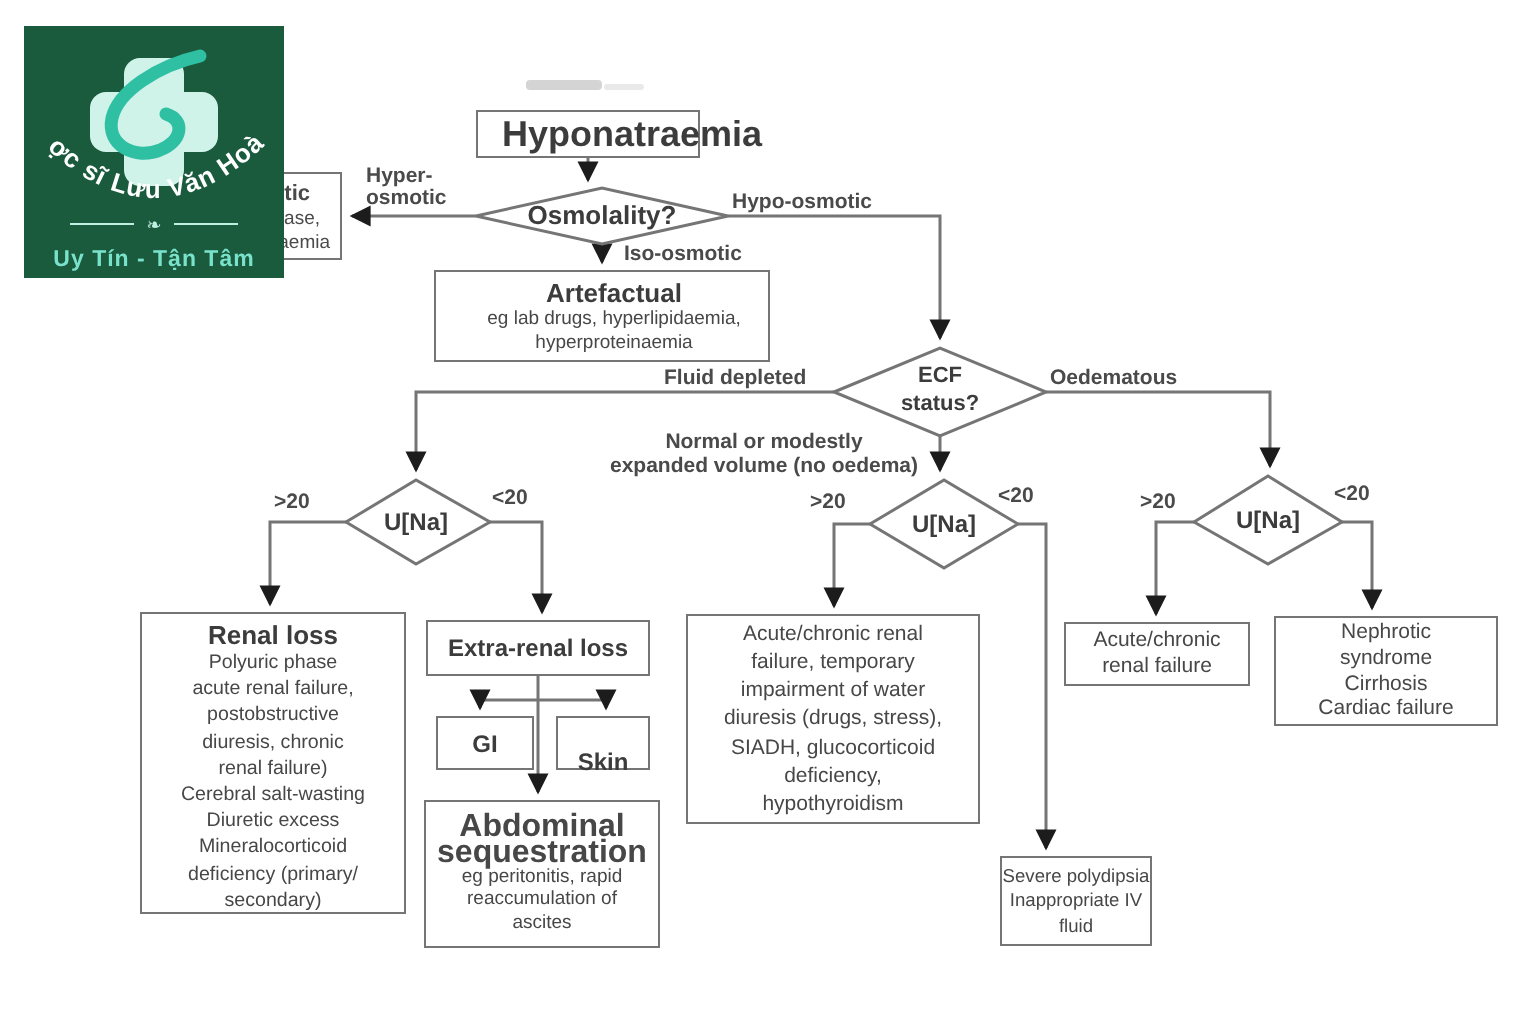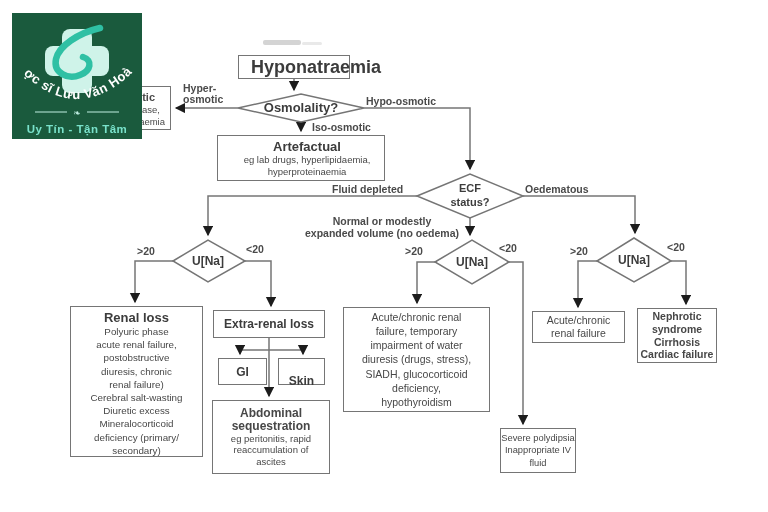--- a/index.html
+++ b/index.html
@@ -101,21 +101,21 @@
 
     <div class="node" style="left:218px;top:358px;width:49px;height:27px;">
       <div class="title" style="font-size:12px;">GI</div>
     </div>
 
     <div class="node" style="left:278px;top:358px;width:47px;height:27px;">
       <div class="title" style="font-size:12px;margin-top:18px;">Skin</div>
     </div>
 
     <div class="node" style="left:212px;top:400px;width:118px;height:74px;">
-      <div class="title body" style="font-size:12px;line-height:13px;white-space:pre-line;">Abdominal
+      <div class="title body" style="font-size:16px;line-height:13px;white-space:pre-line;">Abdominal
 sequestration</div>
       <div class="body" style="font-size:9.5px;line-height:11.5px;">eg peritonitis, rapid
 reaccumulation of
 ascites</div>
     </div>
 
     <div class="node" style="left:343px;top:307px;width:147px;height:105px;">
       <div class="body" style="font-size:10.5px;line-height:14.2px;">Acute/chronic renal
 failure, temporary
 impairment of water
@@ -129,21 +129,21 @@
       <div class="body" style="font-size:9.3px;line-height:12.5px;">Severe polydipsia
 Inappropriate IV
 fluid</div>
     </div>
 
     <div class="node" style="left:532px;top:311px;width:93px;height:32px;">
       <div class="body" style="font-size:10.5px;line-height:13.5px;">Acute/chronic
 renal failure</div>
     </div>
 
-    <div class="node" style="left:637px;top:308px;width:80px;height:55px;font-weight:bold;">
+    <div class="node" style="left:637px;top:308px;width:112px;height:55px;">
       <div class="body" style="font-size:10.5px;line-height:12.8px;">Nephrotic
 syndrome
 Cirrhosis
 Cardiac failure</div>
     </div>
 
     <div class="dtext" style="left:251px;top:100px;width:100px;font-size:13px;">Osmolality?</div>
     <div class="dtext" style="left:435px;top:182px;width:70px;font-size:11px;line-height:13.5px;">ECF
 status?</div>
     <div class="dtext" style="left:183px;top:254px;width:50px;font-size:12px;">U[Na]</div>

